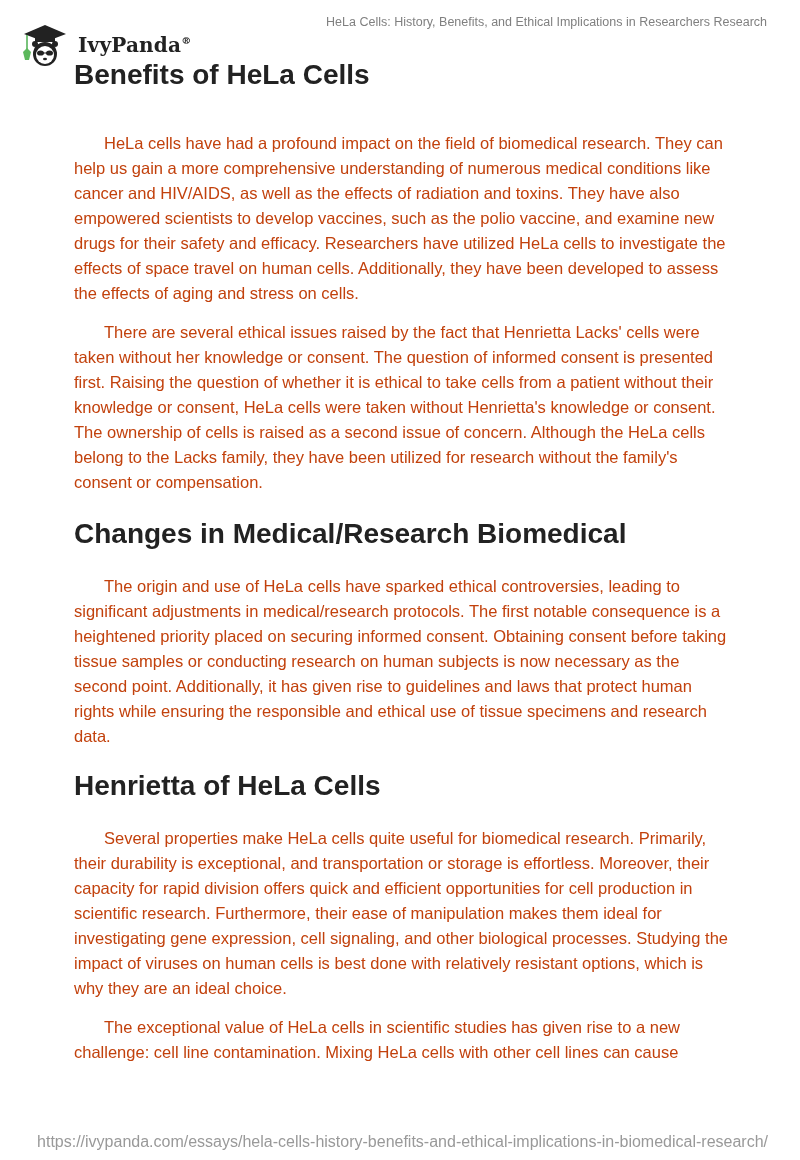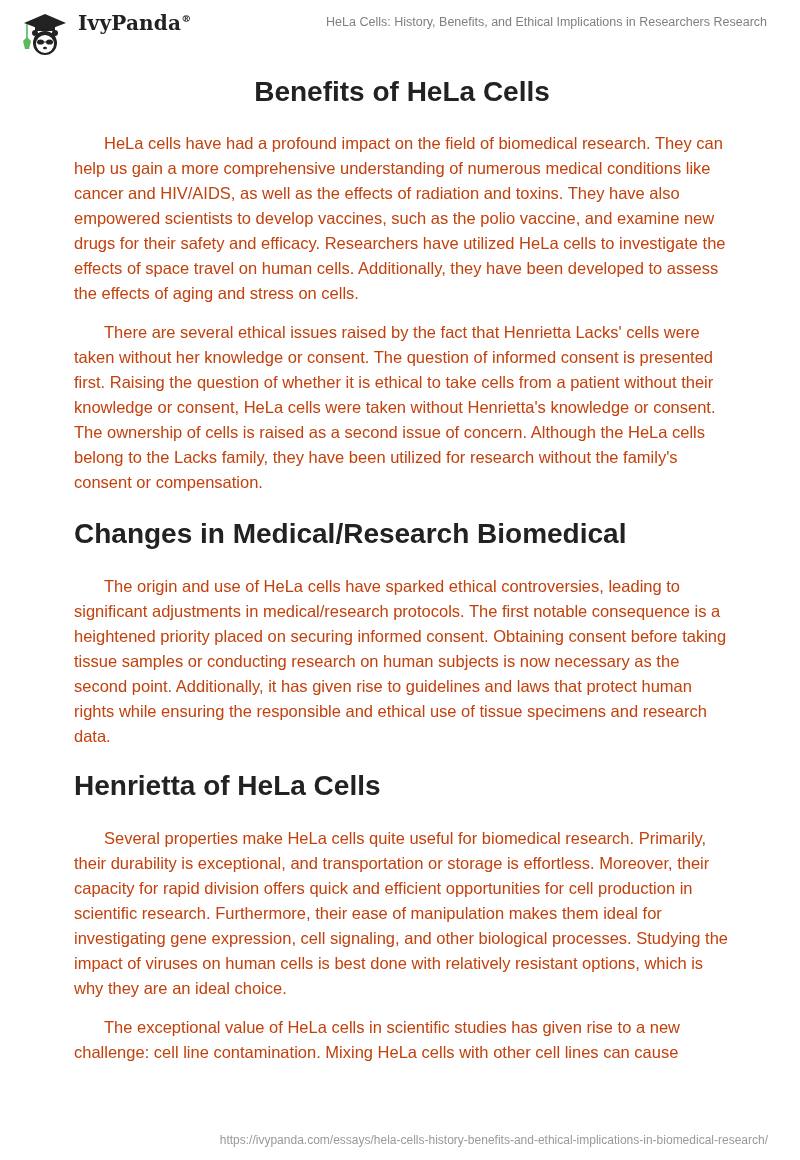--- a/index.html
+++ b/index.html
@@ -1,26 +1,26 @@
 <!DOCTYPE html>
 <html><head>
 <meta charset="utf-8">
 <style>
   html, body { margin: 0; padding: 0; background: #ffffff; }
   body { width: 800px; height: 1160px; position: relative; overflow: hidden; font-family: "Liberation Sans", sans-serif; color: #222222; }
   .header { position: absolute; top: 0; left: 0; width: 800px; height: 60px; }
-  .logo { position: absolute; left: 18px; top: 11px; display: flex; align-items: flex-start; }
+  .logo { position: absolute; left: 18px; top: 22px; display: flex; align-items: center; }
   .logo svg { width: 54px; height: 46px; }
   .logo-text { font-family: "DejaVu Serif", serif; font-weight: bold; font-size: 20px; color: #222; margin-left: 6px; letter-spacing: 0.2px; }
   .logo-text sup { font-size: 10px; font-weight: bold; vertical-align: super; }
   .doc-title { position: absolute; right: 33px; top: 15px; font-size: 12.5px; color: #808080; }
   .content { position: absolute; left: 74px; width: 656px; }
   h2 { margin: 0; font-size: 28px; font-weight: bold; color: #222; line-height: 34px; }
   p { margin: 0; font-size: 16.5px; line-height: 25px; text-indent: 30px; color: #c2410c; }
-  .footer-url { position: absolute; right: 32px; top: 1133px; font-size: 12px; color: #999999; }
+  .footer-url { position: absolute; right: 32px; top: 1133px; font-size: 16px; color: #999999; }
 </style>
 </head>
 <body>
 
 <div class="header">
   <div class="logo">
     <svg viewBox="0 0 54 46">
       <polygon points="6,12 27,3 48,12 27,20" fill="#222"></polygon>
       <rect x="17" y="13" width="20" height="7" fill="#222"></rect>
       <line x1="9" y1="13" x2="9" y2="30" stroke="#4caf50" stroke-width="1.5"></line>
@@ -32,21 +32,21 @@
       <line x1="25" y1="31" x2="29" y2="31" stroke="#222" stroke-width="1"></line>
       <ellipse cx="27" cy="37" rx="2" ry="1.3" fill="#222"></ellipse>
       <circle cx="17" cy="22" r="3" fill="#222"></circle>
       <circle cx="37" cy="22" r="3" fill="#222"></circle>
     </svg>
     <span class="logo-text"><span>IvyPanda</span><sup>®</sup></span>
   </div>
   <div class="doc-title">HeLa Cells: History, Benefits, and Ethical Implications in Researchers Research</div>
 </div>
 
-<h2 class="content" style="top:75px;text-align:center;">Benefits of HeLa Cells</h2>
+<h2 class="content" style="top:58px;">Benefits of HeLa Cells</h2>
 <p class="content" style="top:131px;">HeLa cells have had a profound impact on the field of biomedical research. They can help us gain a more comprehensive understanding of numerous medical conditions like cancer and HIV/AIDS, as well as the effects of radiation and toxins. They have also empowered scientists to develop vaccines, such as the polio vaccine, and examine new drugs for their safety and efficacy. Researchers have utilized HeLa cells to investigate the effects of space travel on human cells. Additionally, they have been developed to assess the effects of aging and stress on cells.</p>
 <p class="content" style="top:320px;">There are several ethical issues raised by the fact that Henrietta Lacks' cells were taken without her knowledge or consent. The question of informed consent is presented first. Raising the question of whether it is ethical to take cells from a patient without their knowledge or consent, HeLa cells were taken without Henrietta's knowledge or consent. The ownership of cells is raised as a second issue of concern. Although the HeLa cells belong to the Lacks family, they have been utilized for research without the family's consent or compensation.</p>
 
 <h2 class="content" style="top:517px;">Changes in Medical/Research Biomedical</h2>
 <p class="content" style="top:574px;">The origin and use of HeLa cells have sparked ethical controversies, leading to significant adjustments in medical/research protocols. The first notable consequence is a heightened priority placed on securing informed consent. Obtaining consent before taking tissue samples or conducting research on human subjects is now necessary as the second point. Additionally, it has given rise to guidelines and laws that protect human rights while ensuring the responsible and ethical use of tissue specimens and research data.</p>
 
 <h2 class="content" style="top:769px;">Henrietta of HeLa Cells</h2>
 <p class="content" style="top:826px;">Several properties make HeLa cells quite useful for biomedical research. Primarily, their durability is exceptional, and transportation or storage is effortless. Moreover, their capacity for rapid division offers quick and efficient opportunities for cell production in scientific research. Furthermore, their ease of manipulation makes them ideal for investigating gene expression, cell signaling, and other biological processes. Studying the impact of viruses on human cells is best done with relatively resistant options, which is why they are an ideal choice.</p>
 <p class="content" style="top:1015px;">The exceptional value of HeLa cells in scientific studies has given rise to a new challenge: cell line contamination. Mixing HeLa cells with other cell lines can cause</p>
 

